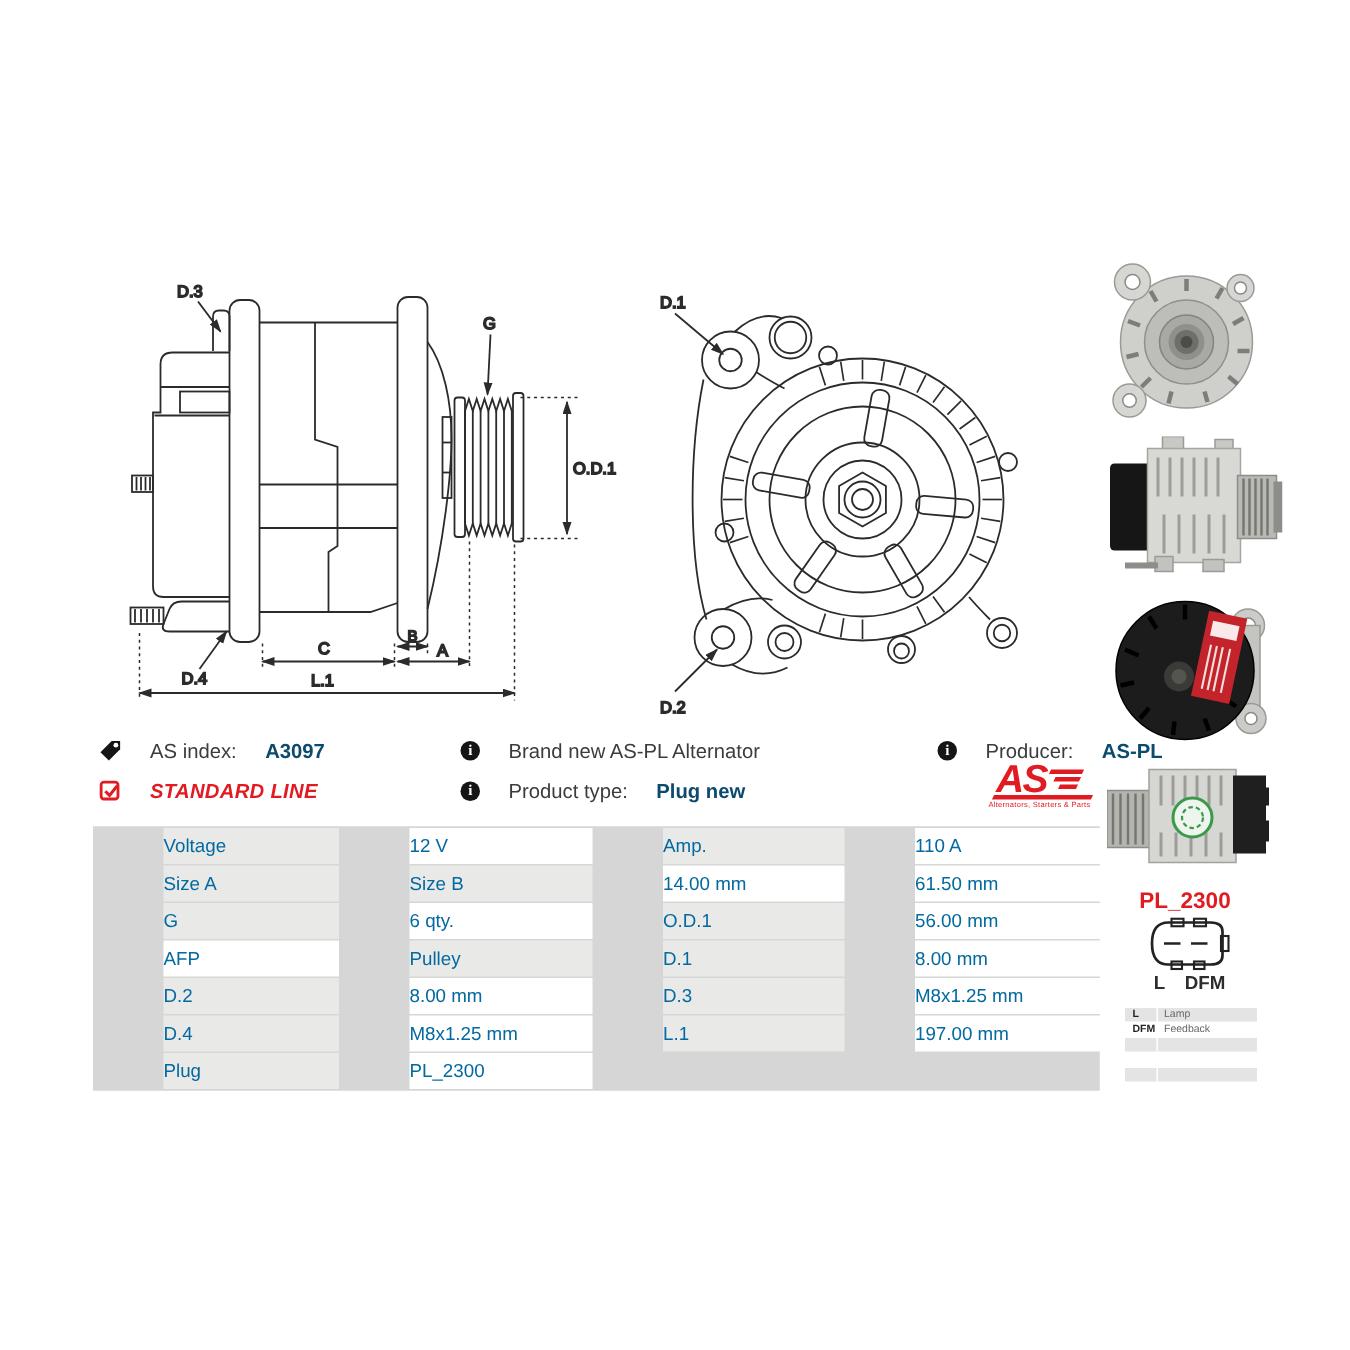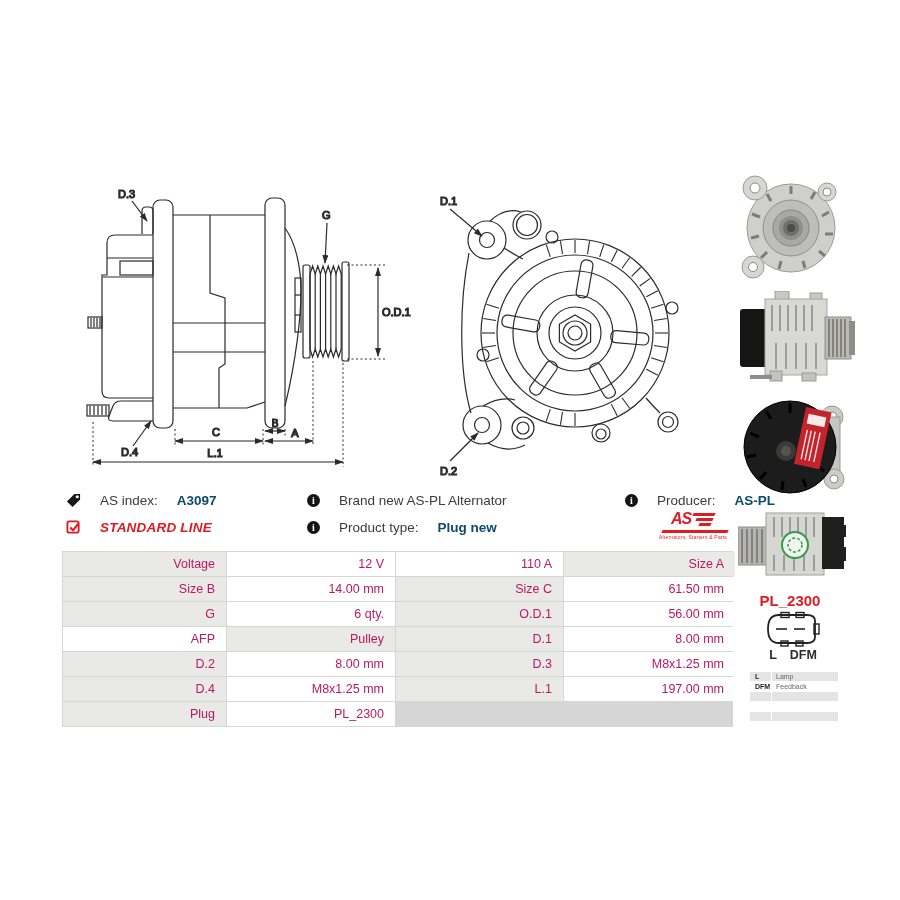--- a/index.html
+++ b/index.html
@@ -11,35 +11,35 @@
   .info-item{position:absolute;display:flex;align-items:center;gap:19px;font-size:13.5px;color:#3c3c3c;white-space:nowrap;}
   .info-item b{color:#0c4a6e;text-align:center;}
   .iico{width:13px;height:13px;border-radius:50%;background:#151515;color:#fff;
         font:bold 10px/13px "Liberation Serif",serif;text-align:center;flex:0 0 13px;}
   .iico::before{content:"i";}
   .std-line{color:#e11b22;font-weight:bold;letter-spacing:.2px;font-style:italic;}
 
   
   .as-logo{position:absolute;left:650px;top:507px;width:86px;}
   .as-logo-top{display:flex;align-items:flex-end;justify-content:center;gap:2px;height:22px;}
-  .as-text{color:#e11b22;font-weight:bold;font-style:italic;font-size:16px;line-height:20px;letter-spacing:-1px;}
+  .as-text{color:#e11b22;font-weight:bold;font-style:italic;font-size:26px;line-height:20px;letter-spacing:-1px;}
   .as-bars{display:flex;flex-direction:column;gap:2px;margin-bottom:3px;}
   .as-bars i{display:block;height:3px;background:#e11b22;transform:skewX(-25deg);}
   .as-bars i:nth-child(1){width:22px;}
   .as-bars i:nth-child(2){width:17px;margin-left:3px;}
   .as-bars i:nth-child(3){width:12px;margin-left:6px;}
   .as-underbar{height:3px;background:#e11b22;transform:skewX(-25deg);margin:1px 8px 1px 12px;}
   .as-sub{font-size:5px;color:#e11b22;text-align:center;white-space:nowrap;letter-spacing:.2px;}
 
   
   .spec-table{position:absolute;left:62px;top:551px;width:669px;display:grid;
     grid-template-columns:163px 168px 167px 171px;grid-auto-rows:24px;gap:1px;
     background:#d6d6d6;border:1px solid #d6d6d6;}
-  .spec-table .c{background:#fff;font-size:12.5px;color:#be185d;text-align:right;
-    padding-right:11px;line-height:24px;overflow:hidden;}
+  .spec-table .c{background:#fff;font-size:12.5px;color:#0369a1;
+    padding-right:11px;line-height:24px;overflow:hidden;margin-left:46px;}
   .spec-table .lab{background:#e9e9e8;}
 
   
   .photo{position:absolute;}
   .plug-name{position:absolute;left:740px;top:592px;width:100px;text-align:center;
     font-size:15px;font-weight:bold;color:#e11b22;}
   .plug-svg{position:absolute;left:763px;top:611px;}
   .plug-pins{position:absolute;left:763px;top:648px;width:60px;display:flex;
     justify-content:center;gap:13px;font-size:12.5px;font-weight:bold;color:#2d2d2d;}
   .legend{position:absolute;left:750px;top:672px;width:88px;}
@@ -386,27 +386,27 @@
           <i></i>
         </span>
     </div>
     <div class="as-underbar"></div>
     <div class="as-sub">Alternators, Starters &amp; Parts</div>
   </div>
 
   <div class="spec-table">
     <div class="c lab">Voltage</div>
     <div class="c">12 V</div>
+    <div class="c lab">Amp.</div>
     <div class="c">110 A</div>
 
     <div class="c lab">Size A</div>
     <div class="c lab">Size B</div>
     <div class="c">14.00 mm</div>
 
-    <div class="c lab">Size C</div>
     <div class="c">61.50 mm</div>
     <div class="c lab">G</div>
     <div class="c">6 qty.</div>
 
     <div class="c lab">O.D.1</div>
     <div class="c">56.00 mm</div>
     <div class="c">AFP</div>
     <div class="c lab">Pulley</div>
 
     <div class="c lab">D.1</div>

